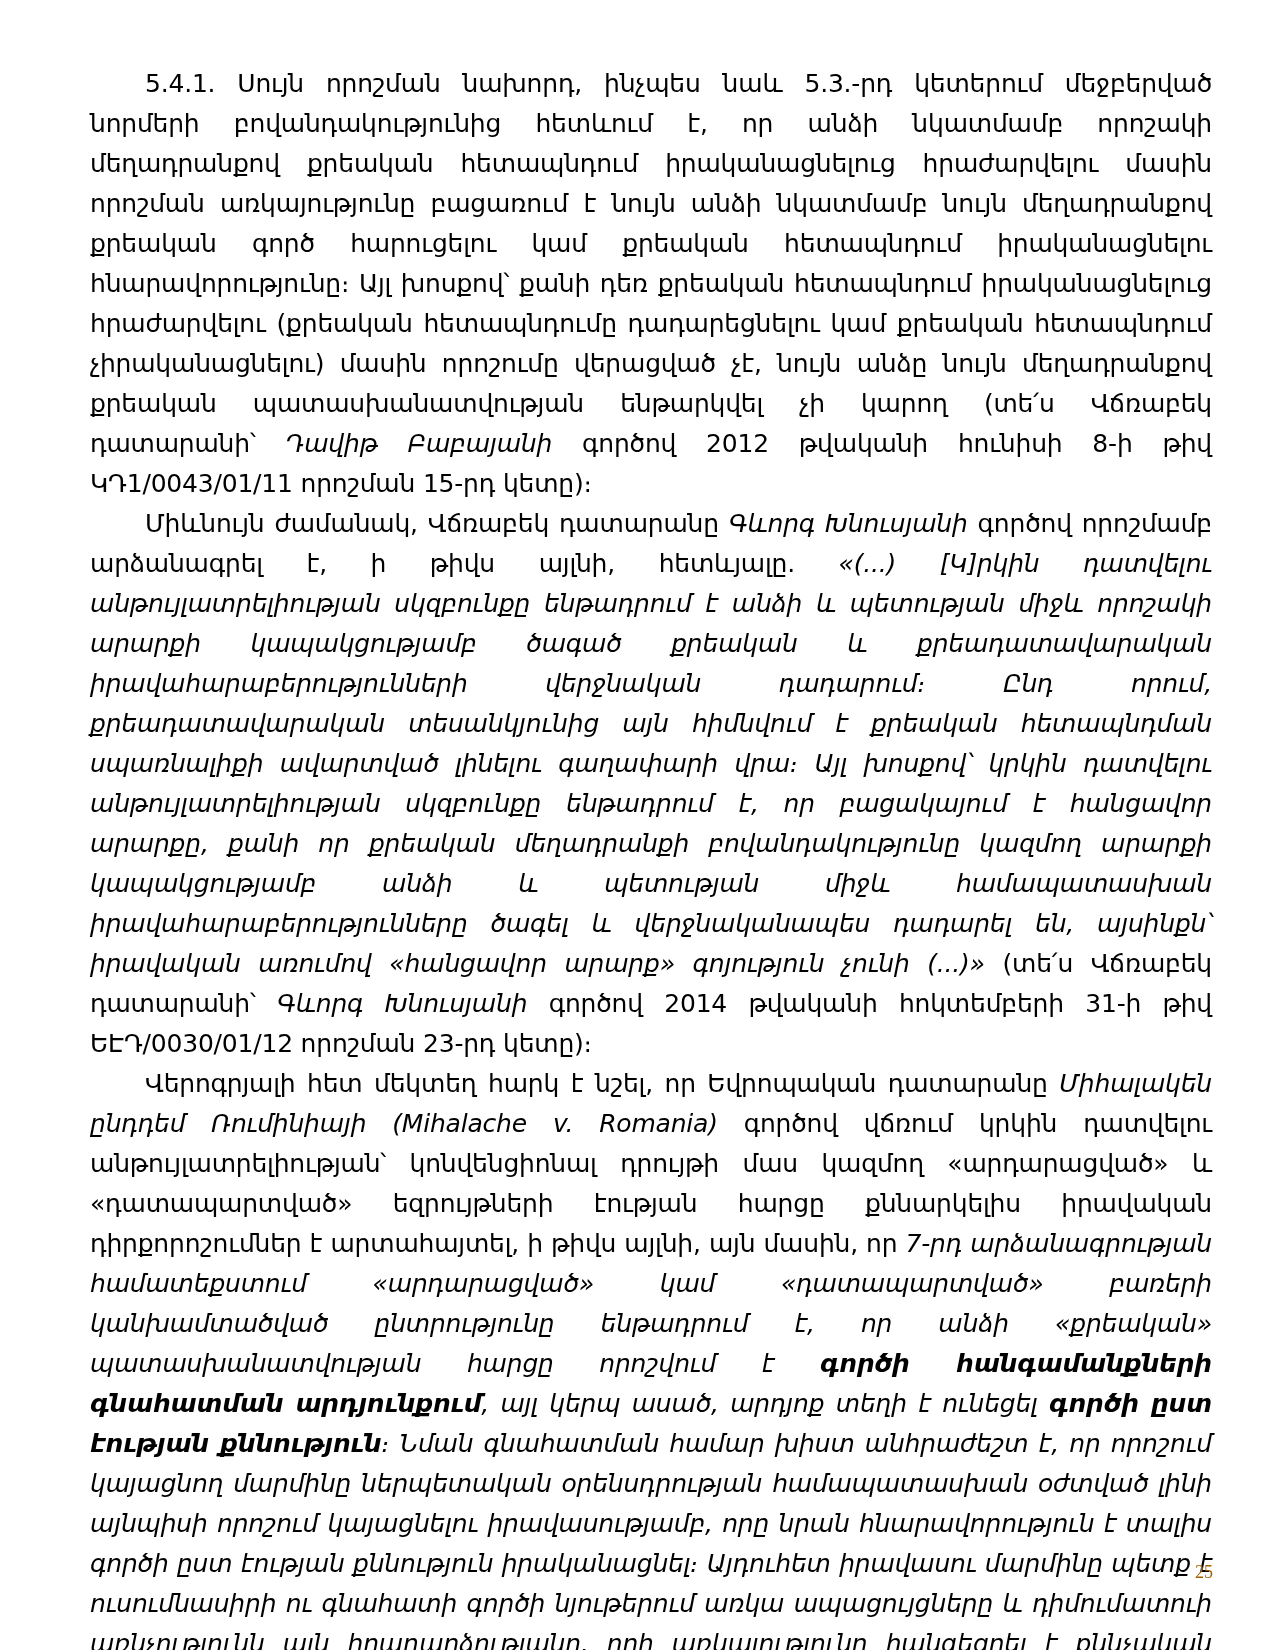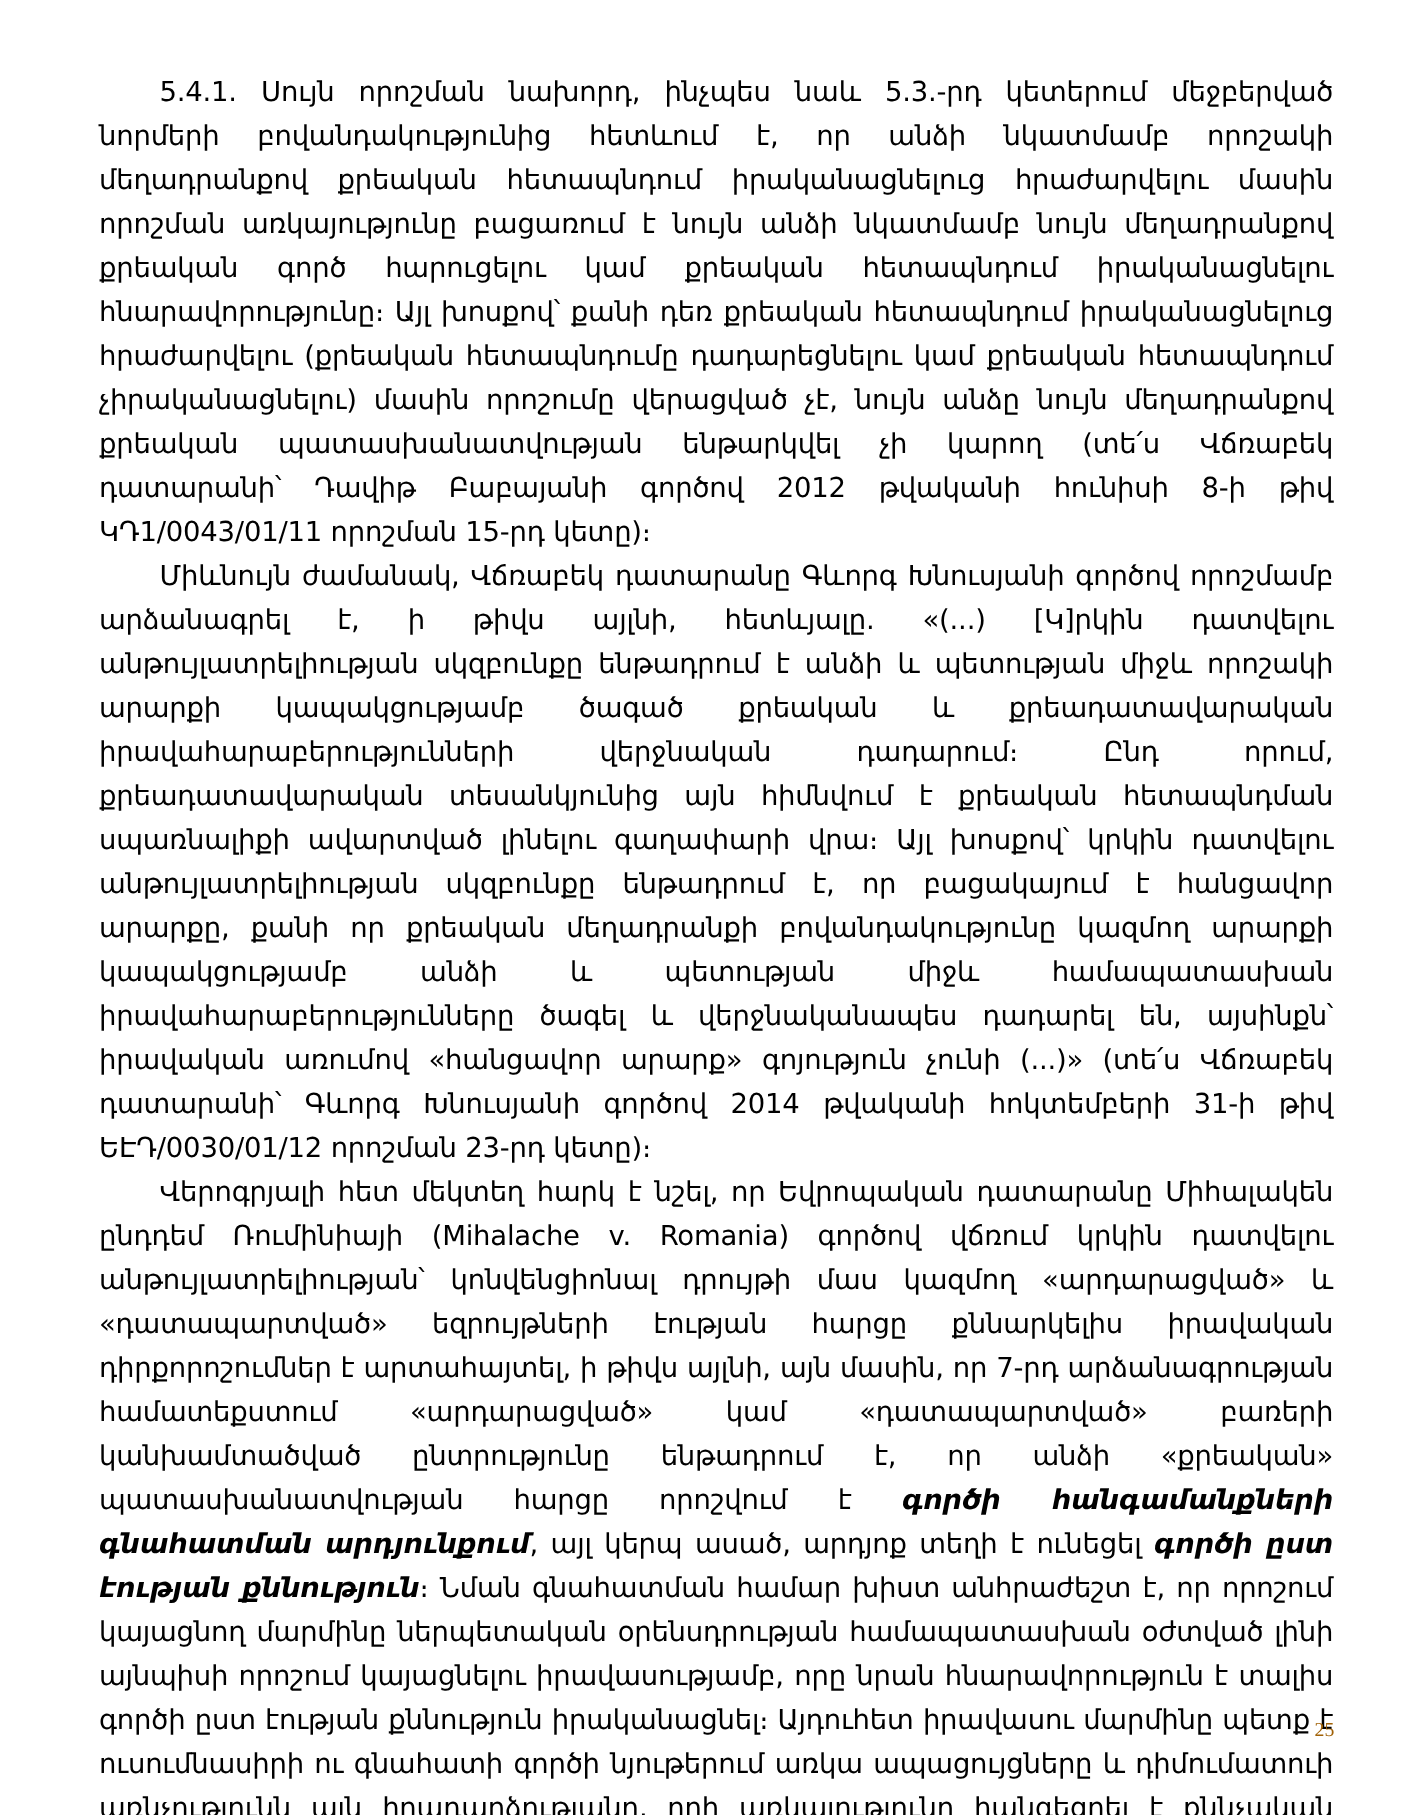--- a/index.html
+++ b/index.html
@@ -26,20 +26,21 @@
     line-height: 40px;
     letter-spacing: -0.2px;
   }
   .para {
     text-align: justify;
     text-indent: 55px;
     margin: 0;
     padding: 0;
   }
   .i {
+    font-style: italic;
   }
   .bi {
     font-style: italic;
     font-weight: bold;
   }
   .page-number {
     position: absolute;
     right: 62px;
     top: 1562px;
     font-family: "Liberation Serif", "DejaVu Serif", serif;

